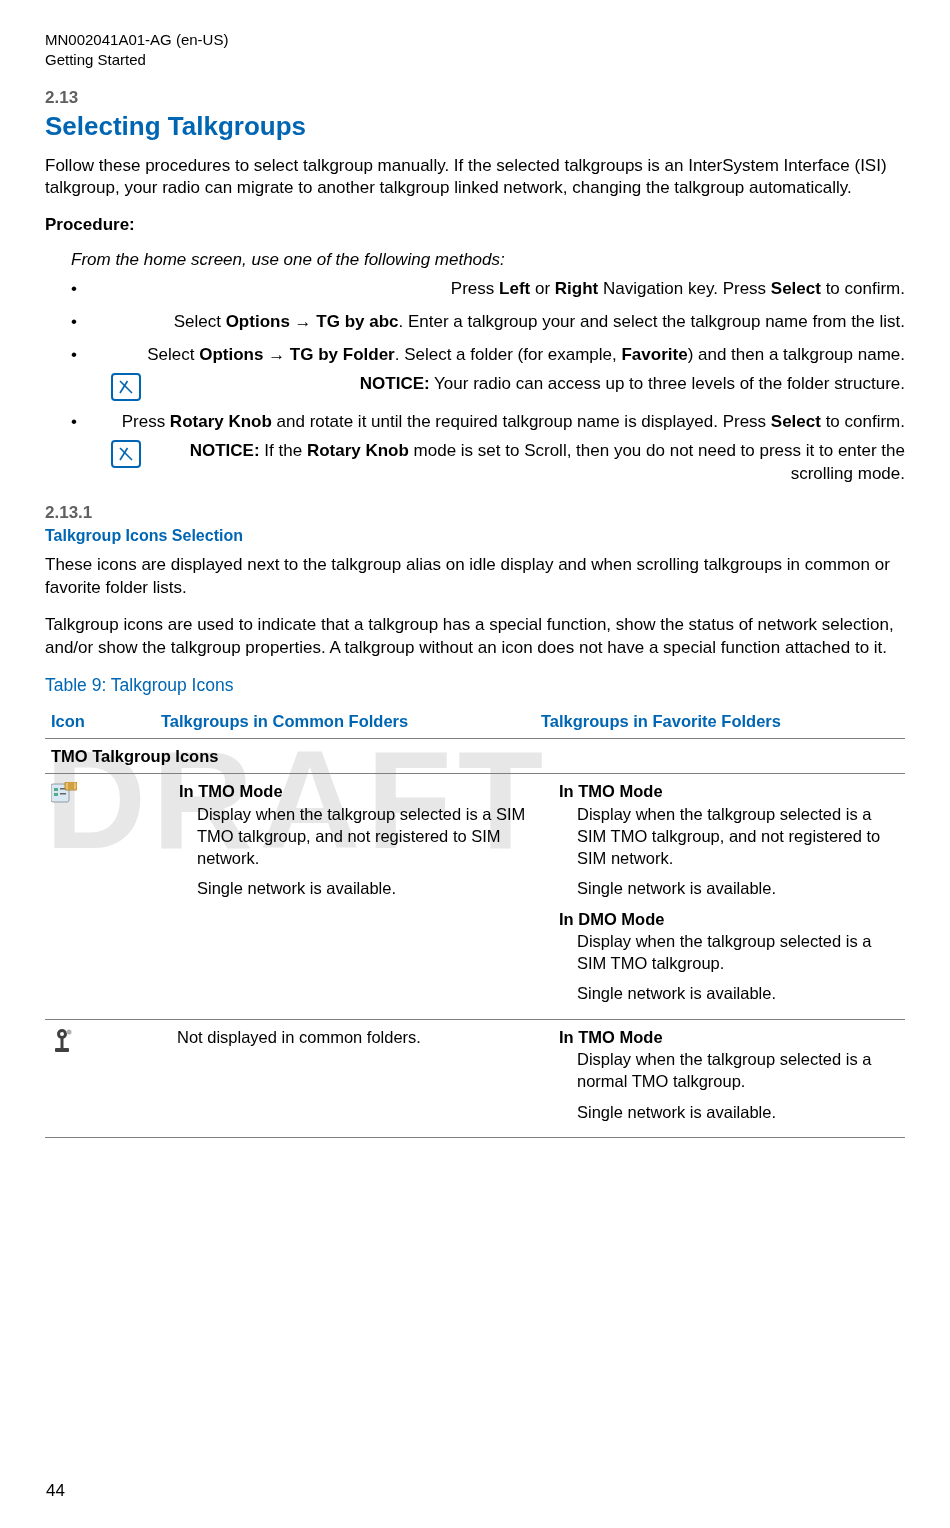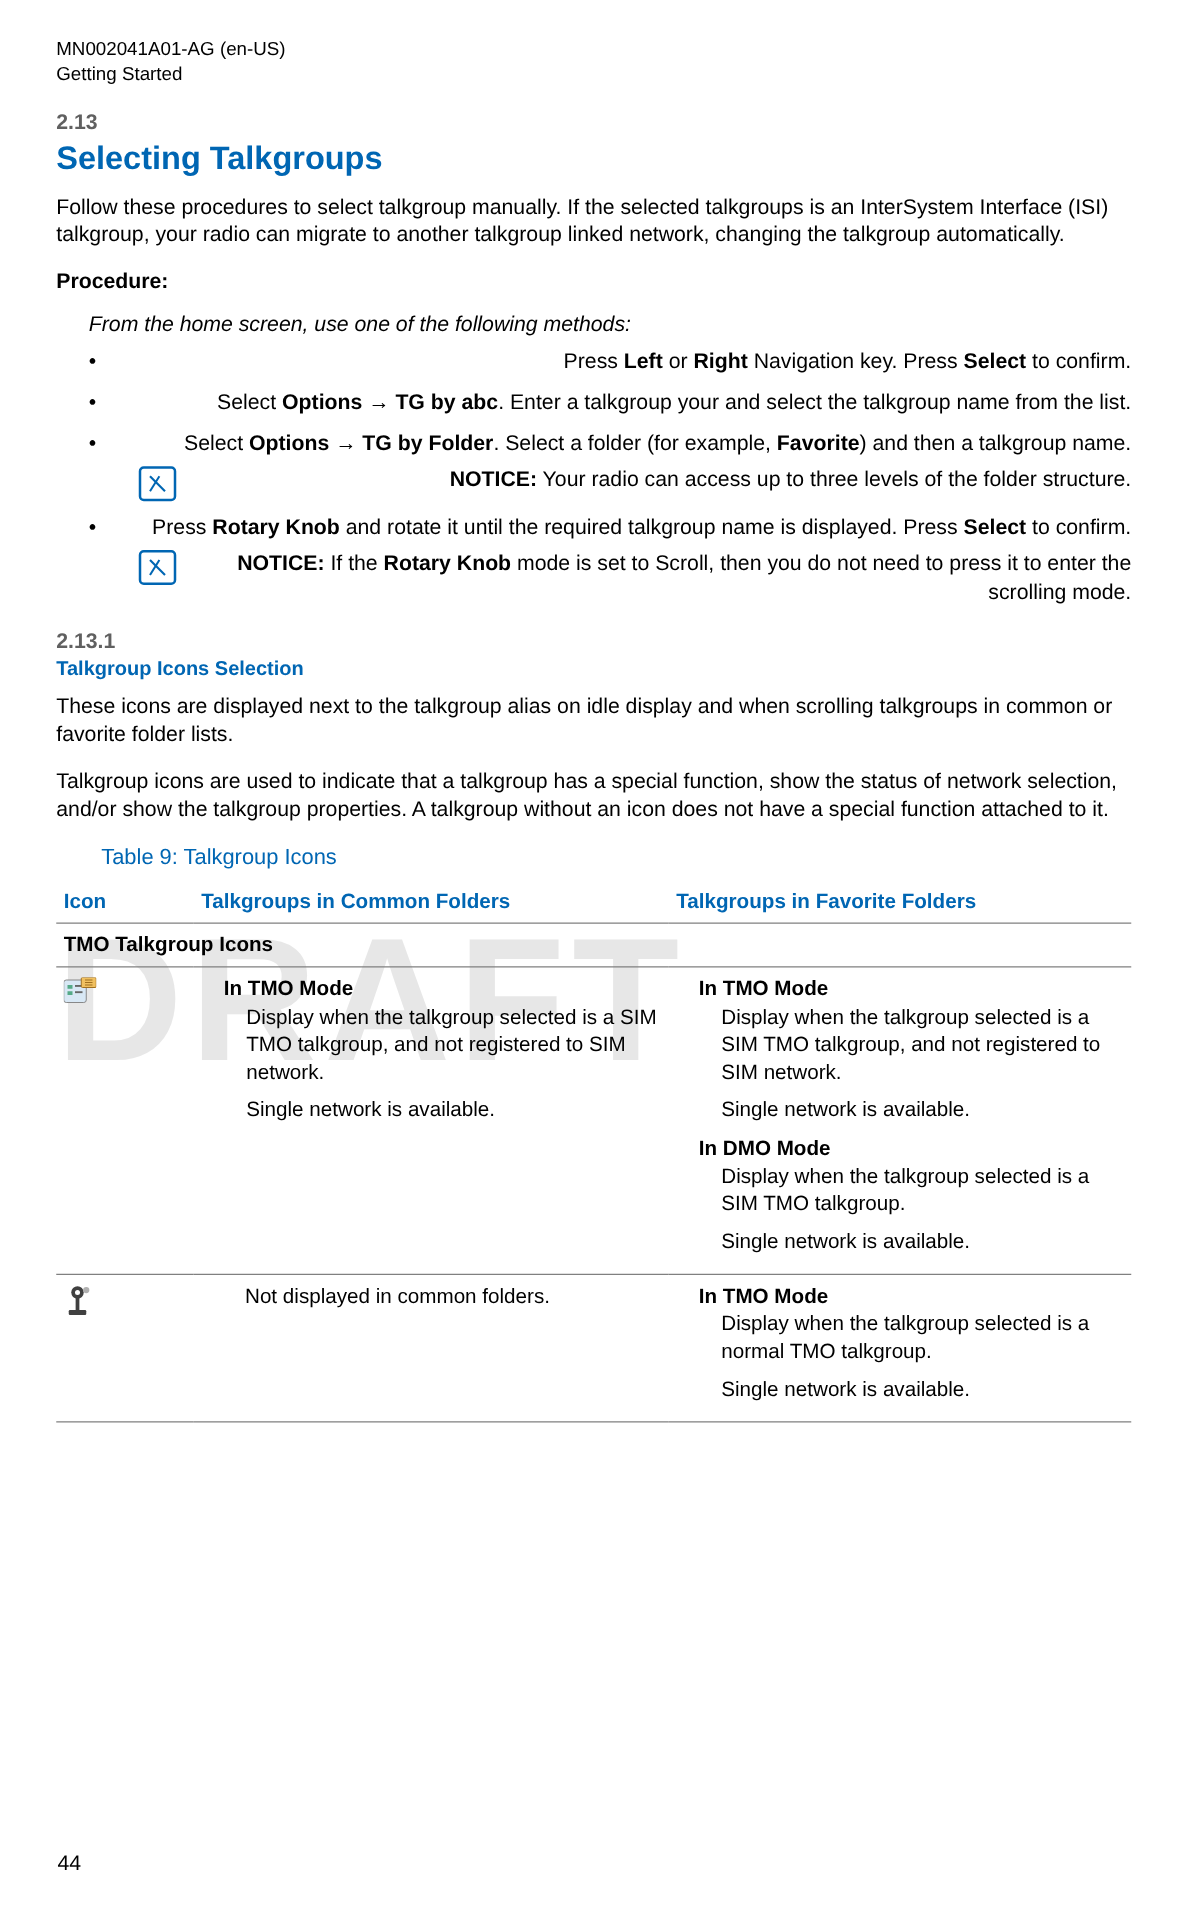--- a/index.html
+++ b/index.html
@@ -40,33 +40,33 @@
       right: 45px;
       text-align: left;
       font-size: 140px;
       font-weight: bold;
       color: rgba(160,160,160,0.25);
       z-index: 0;
       pointer-events: none;
       letter-spacing: 6px;
     }
     .content { position: relative; z-index: 1; }
-    .table-title { color: #0066b3; font-size: 17.5px; margin-top: 12px; margin-bottom: 6px; margin-left: 36px; }
+    .table-title { color: #0066b3; font-size: 17.5px; margin-top: 12px; margin-bottom: 6px; }
     table { width: 100%; border-collapse: collapse; font-size: 16.5px; }
     th { color: #0066b3; font-weight: bold; text-align: left; padding: 6px 6px; border-bottom: 1px solid #808080; vertical-align: bottom; }
     th:first-child { width: 110px; }
     th:nth-child(2) { width: 380px; }
     td { padding: 6px 6px; vertical-align: top; border-bottom: 1px solid #808080; }
     .sub-header-row td { font-weight: bold; border-bottom: 1px solid #808080; }
     .mode-label { font-weight: bold; margin-left: 18px; }
     .mode-desc { margin-left: 36px; margin-bottom: 8px; }
     .extra-desc { margin-left: 36px; margin-bottom: 8px; margin-top: 4px; }
     .icon-cell svg { margin-top: 2px; }
     .page-num { position: absolute; bottom: 25px; left: 46px; font-size: 17px; }
-    .text-plain { margin-left: 35px; }
+    .text-plain { margin-left: 16px; }
   </style>
 </head>
 <body>
 
 <div class="watermark">DRAFT</div>
 
 <div class="content">
   <div class="header-doc">MN002041A01-AG (en-US)</div>
   <div class="header-doc">Getting Started</div>
 

